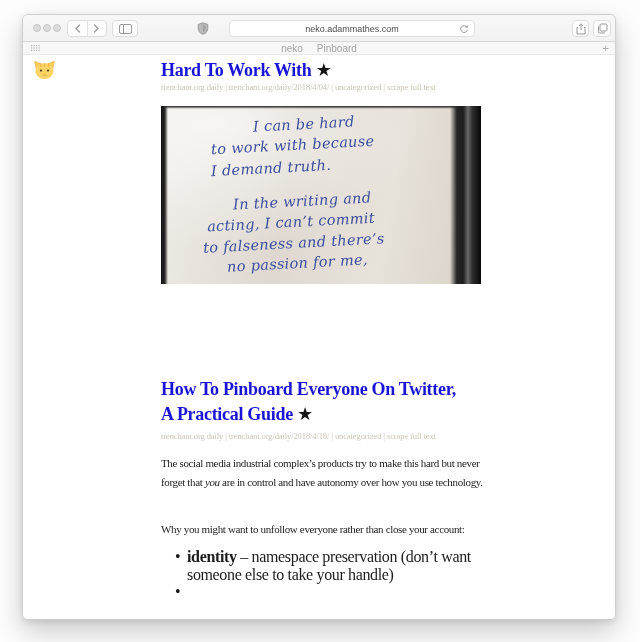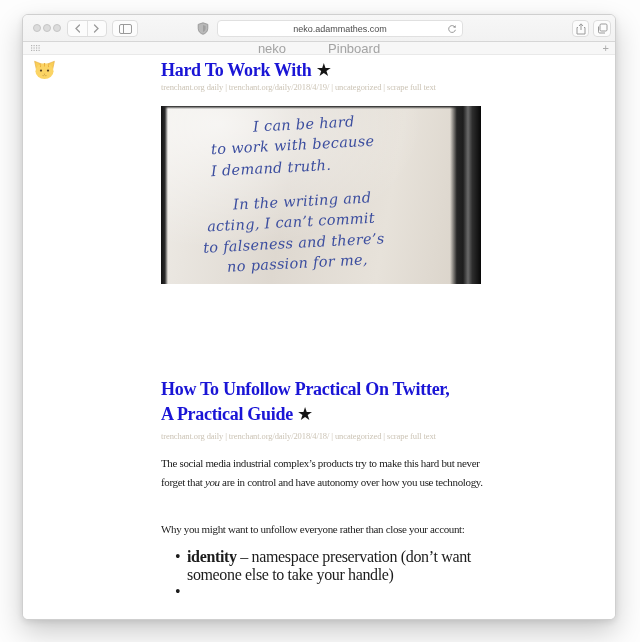--- a/index.html
+++ b/index.html
@@ -35,38 +35,38 @@
     background:#fcfcfc; border:1px solid #ddd; border-radius:4px;
     display:flex; align-items:center; justify-content:center;
   }
   .seg { left:44px; width:40px; padding:0; }
   .seg .half { width:20px; height:100%; display:flex; align-items:center; justify-content:center; }
   .seg .half + .half { border-left:1px solid #e2e2e2; }
   .btn-sidebar { left:89px; width:26px; }
   .icon-shield { position:absolute; left:174px; top:7px; }
 
   .urlfield {
-    position:absolute; left:194px; top:5px; width:246px; height:17px;
+    position:absolute; left:206px; top:5px; width:246px; height:17px;
     background:#fff; border:1px solid #e0e0e0; border-radius:4px;
     display:flex; align-items:center; justify-content:center;
   }
   .urlfield .url-text { font-size:9px; color:#4d4d4d; letter-spacing:0; }
   .urlfield .reload { position:absolute; right:5px; top:3px; }
 
   .btn-share { left:549px; width:17px; }
   .btn-tabs  { left:570px; width:18px; }
 
   
   .favbar {
     position:relative; height:13px; background:#f7f7f7;
     border-bottom:1px solid #e9e9e9;
     display:flex; align-items:center; justify-content:center;
   }
   .fav-grid { position:absolute; left:8px; top:3px; }
-  .fav-link { font-size:13px; color:#a3a3a3; margin:0 21px; }
+  .fav-link { font-size:10px; color:#a3a3a3; margin:0 7px; }
   .fav-add { position:absolute; right:6px; top:0; font-size:11px; color:#ababab; line-height:13px; }
 
   
   .content {
     position:relative; height:565px; background:#fff; overflow:hidden;
   }
   .site-logo { position:absolute; left:11px; top:5px; width:21px; height:20px; }
 
   .column { position:absolute; left:138px; top:0; width:322px; height:565px; }
   .column > * { position:absolute; left:0; }
@@ -233,38 +233,38 @@
         <circle cx="24" cy="18" r="1.9" fill="#5a4322"></circle>
         <path d="M16.6 23.5 H19.4 L18 25.2 Z" fill="#caa24a"></path>
         <path d="M18 25.2 Q16.5 27.5 14.5 26.5 M18 25.2 Q19.5 27.5 21.5 26.5" stroke="#b98f3e" stroke-width="1" fill="none"></path>
       </svg>
     </span>
 
     <div class="column">
 
       <h1 class="post-title t1"><span>Hard To Work With</span> <span class="star">★</span></h1>
 
-      <div class="post-meta m1">trenchant.org daily  |  trenchant.org/daily/2018/4/19/  |  uncategorized  |  scrape full text</div>
+      <div class="post-meta m1">trenchant.org daily  |  trenchant.org/daily/2018/4/04/  |  uncategorized  |  scrape full text</div>
 
       <div class="photo">
         <span class="hand h0">I can be hard</span>
         <span class="hand h1">to work with because</span>
         <span class="hand h2">I demand truth.</span>
         <span class="hand h3">In the writing and</span>
         <span class="hand h4">acting, I can’t commit</span>
         <span class="hand h5">to falseness and there’s</span>
         <span class="hand h6">no passion for me,</span>
         <span class="edge-top"></span>
         <span class="edge-left"></span>
         <span class="edge-right"></span>
       </div>
 
 
       <h1 class="post-title t2">
-          <span class="line">How To Unfollow Practical On Twitter,</span>
+          <span class="line">How To Pinboard Everyone On Twitter,</span>
           <span class="inline-wrap"><span>A Practical Guide</span> <span class="star">★</span></span>
         </h1>
 
       <div class="post-meta m2">trenchant.org daily  |  trenchant.org/daily/2018/4/18/  |  uncategorized  |  scrape full text</div>
 
       <p class="body-text p1"><span>The social media industrial complex’s products try to make this hard but never forget that </span><em class="you">you</em><span> are in control and have autonomy over how you use technology.</span></p>
 
       <p class="body-text p2">Why you might want to unfollow everyone rather than close your account:</p>
 
       <ul class="post-list">

